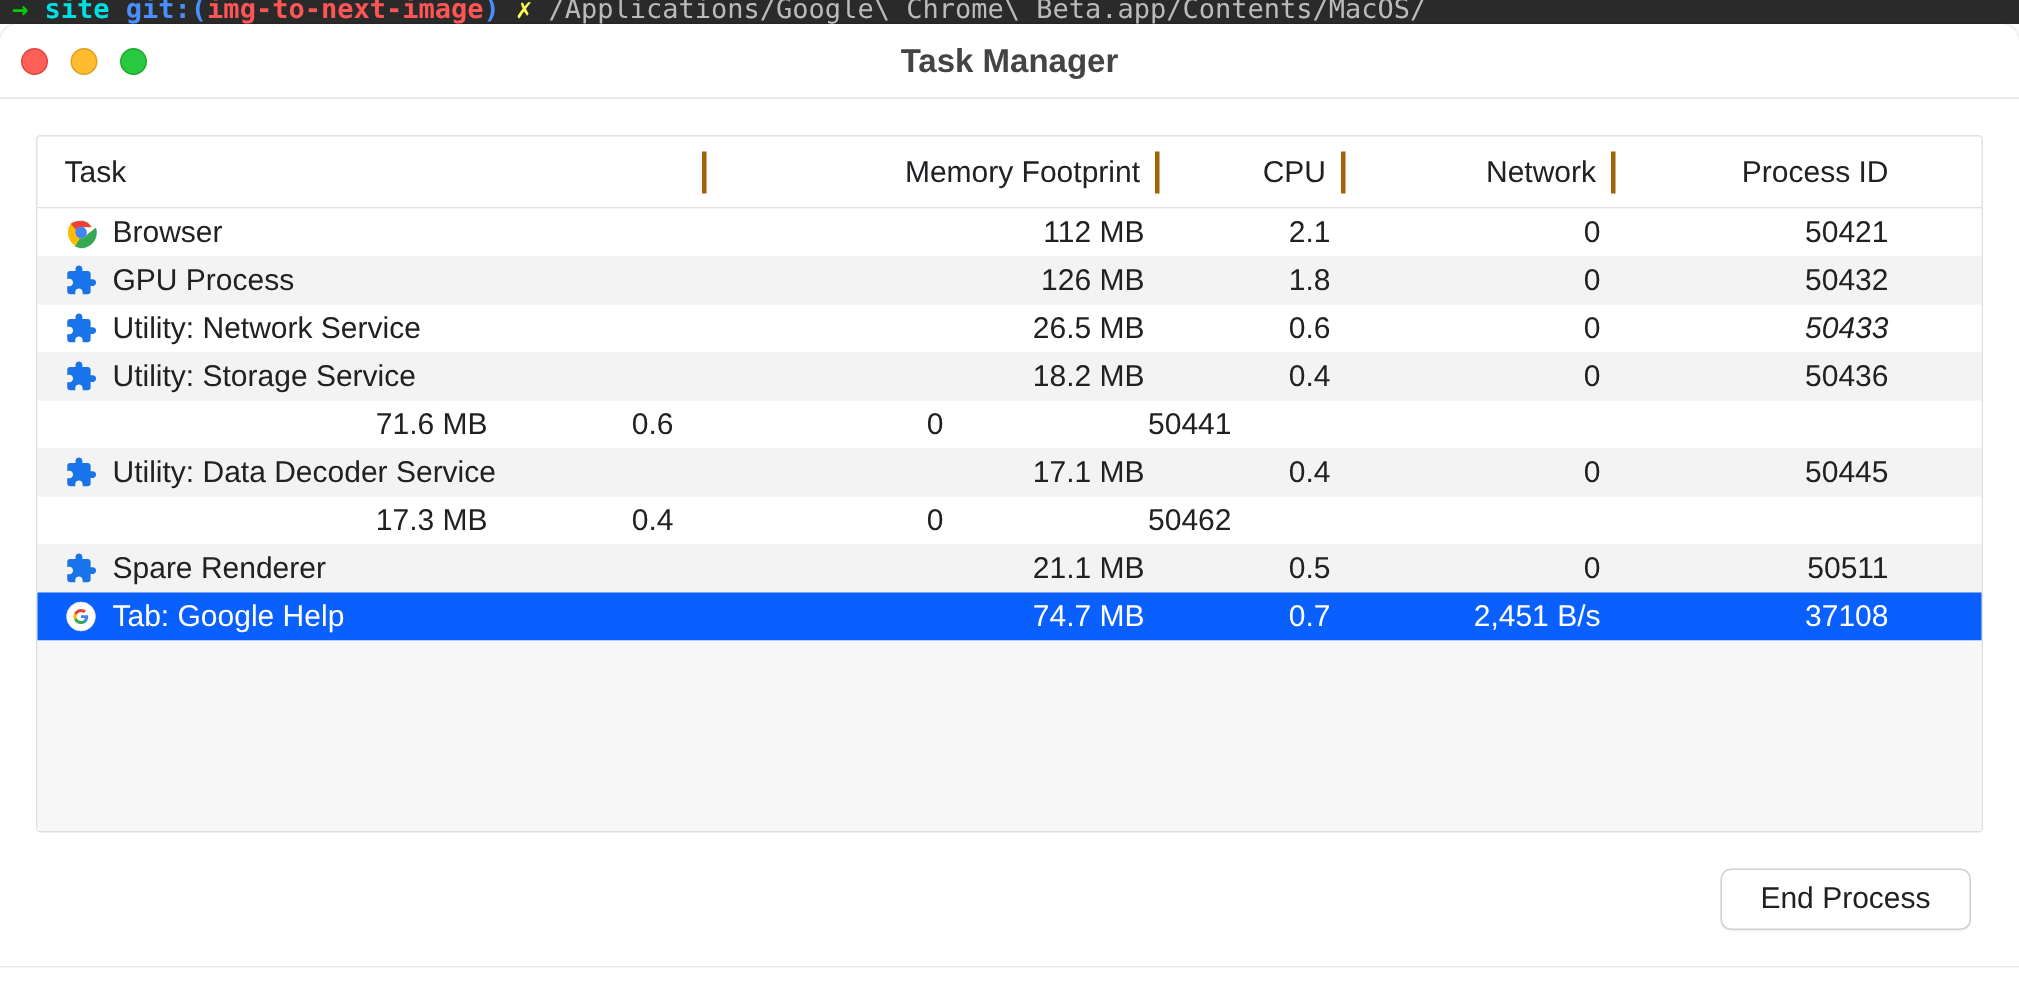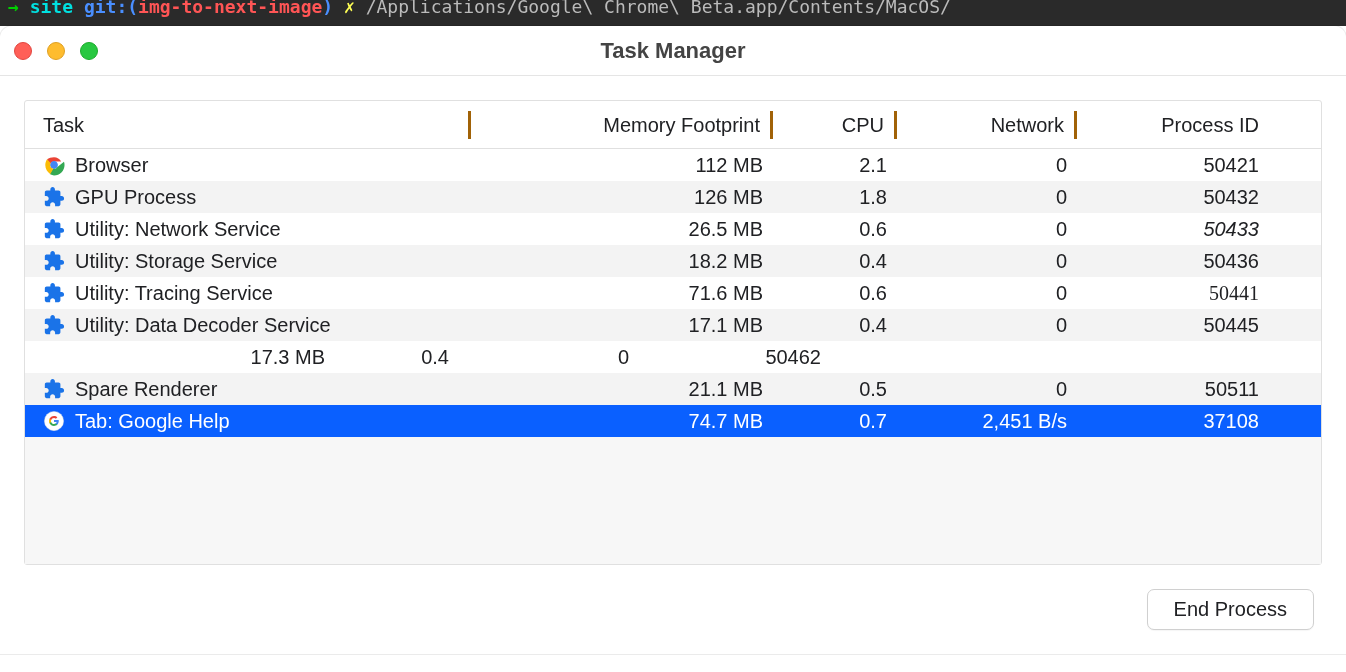--- a/index.html
+++ b/index.html
@@ -13,21 +13,21 @@
       width: 1346px;
       height: 672px;
       overflow: hidden;
     }
     .terminal-bar {
       background: #2a2a2a;
       color: #fff;
       font-family: "Menlo", "Monaco", monospace;
       font-size: 18px;
       padding: 0 8px;
-      height: 26px;
+      height: 16px;
       line-height: 14px;
       overflow: hidden;
       white-space: nowrap;
     }
     .terminal-bar .arrow { color: #00d000; font-weight: bold;}
     .terminal-bar .cyan { color: #00e0e0; font-weight: bold;}
     .terminal-bar .blue { color: #4a8fff; font-weight: bold;}
     .terminal-bar .red { color: #ff5555; font-weight: bold;}
     .terminal-bar .yellow { color: #ffff55; font-weight: bold;}
     .terminal-bar .grey { color: #bbb; }
@@ -240,32 +240,24 @@
   </svg>
 </span>
               <span>Utility: Storage Service</span>
             </div>
             <div class="cell col-mem" style="text-align: right;">18.2 MB</div>
             <div class="cell col-cpu" style="text-align: right;">0.4</div>
             <div class="cell col-net" style="text-align: right;">0</div>
             <div class="cell col-pid" style="text-align: right;">50436</div>
           </div>
           <div class="row">
-            <div class="cell col-task">
-              <span class="icon">
-  <svg viewBox="0 0 24 24" width="22" height="22">
-    <path fill="#1a73e8" d="M20.5 11H19V7c0-1.1-.9-2-2-2h-4V3.5C13 2.1 11.9 1 10.5 1S8 2.1 8 3.5V5H4c-1.1 0-2 .9-2 2v3.8h1.5c1.5 0 2.7 1.2 2.7 2.7S5 16.2 3.5 16.2H2V20c0 1.1.9 2 2 2h3.8v-1.5c0-1.5 1.2-2.7 2.7-2.7s2.7 1.2 2.7 2.7V22H17c1.1 0 2-.9 2-2v-4h1.5c1.4 0 2.5-1.1 2.5-2.5S21.9 11 20.5 11z"></path>
-  </svg>
-</span>
-              <span>Utility: Tracing Service</span>
-            </div>
             <div class="cell col-mem" style="text-align: right;">71.6 MB</div>
             <div class="cell col-cpu" style="text-align: right;">0.6</div>
             <div class="cell col-net" style="text-align: right;">0</div>
-            <div class="cell col-pid" style="text-align: right; font-family: Liberation Serif, serif;">50441</div>
+            <div class="cell col-pid" style="text-align: right;">50441</div>
           </div>
           <div class="row">
             <div class="cell col-task">
               <span class="icon">
   <svg viewBox="0 0 24 24" width="22" height="22">
     <path fill="#1a73e8" d="M20.5 11H19V7c0-1.1-.9-2-2-2h-4V3.5C13 2.1 11.9 1 10.5 1S8 2.1 8 3.5V5H4c-1.1 0-2 .9-2 2v3.8h1.5c1.5 0 2.7 1.2 2.7 2.7S5 16.2 3.5 16.2H2V20c0 1.1.9 2 2 2h3.8v-1.5c0-1.5 1.2-2.7 2.7-2.7s2.7 1.2 2.7 2.7V22H17c1.1 0 2-.9 2-2v-4h1.5c1.4 0 2.5-1.1 2.5-2.5S21.9 11 20.5 11z"></path>
   </svg>
 </span>
               <span>Utility: Data Decoder Service</span>
             </div>

